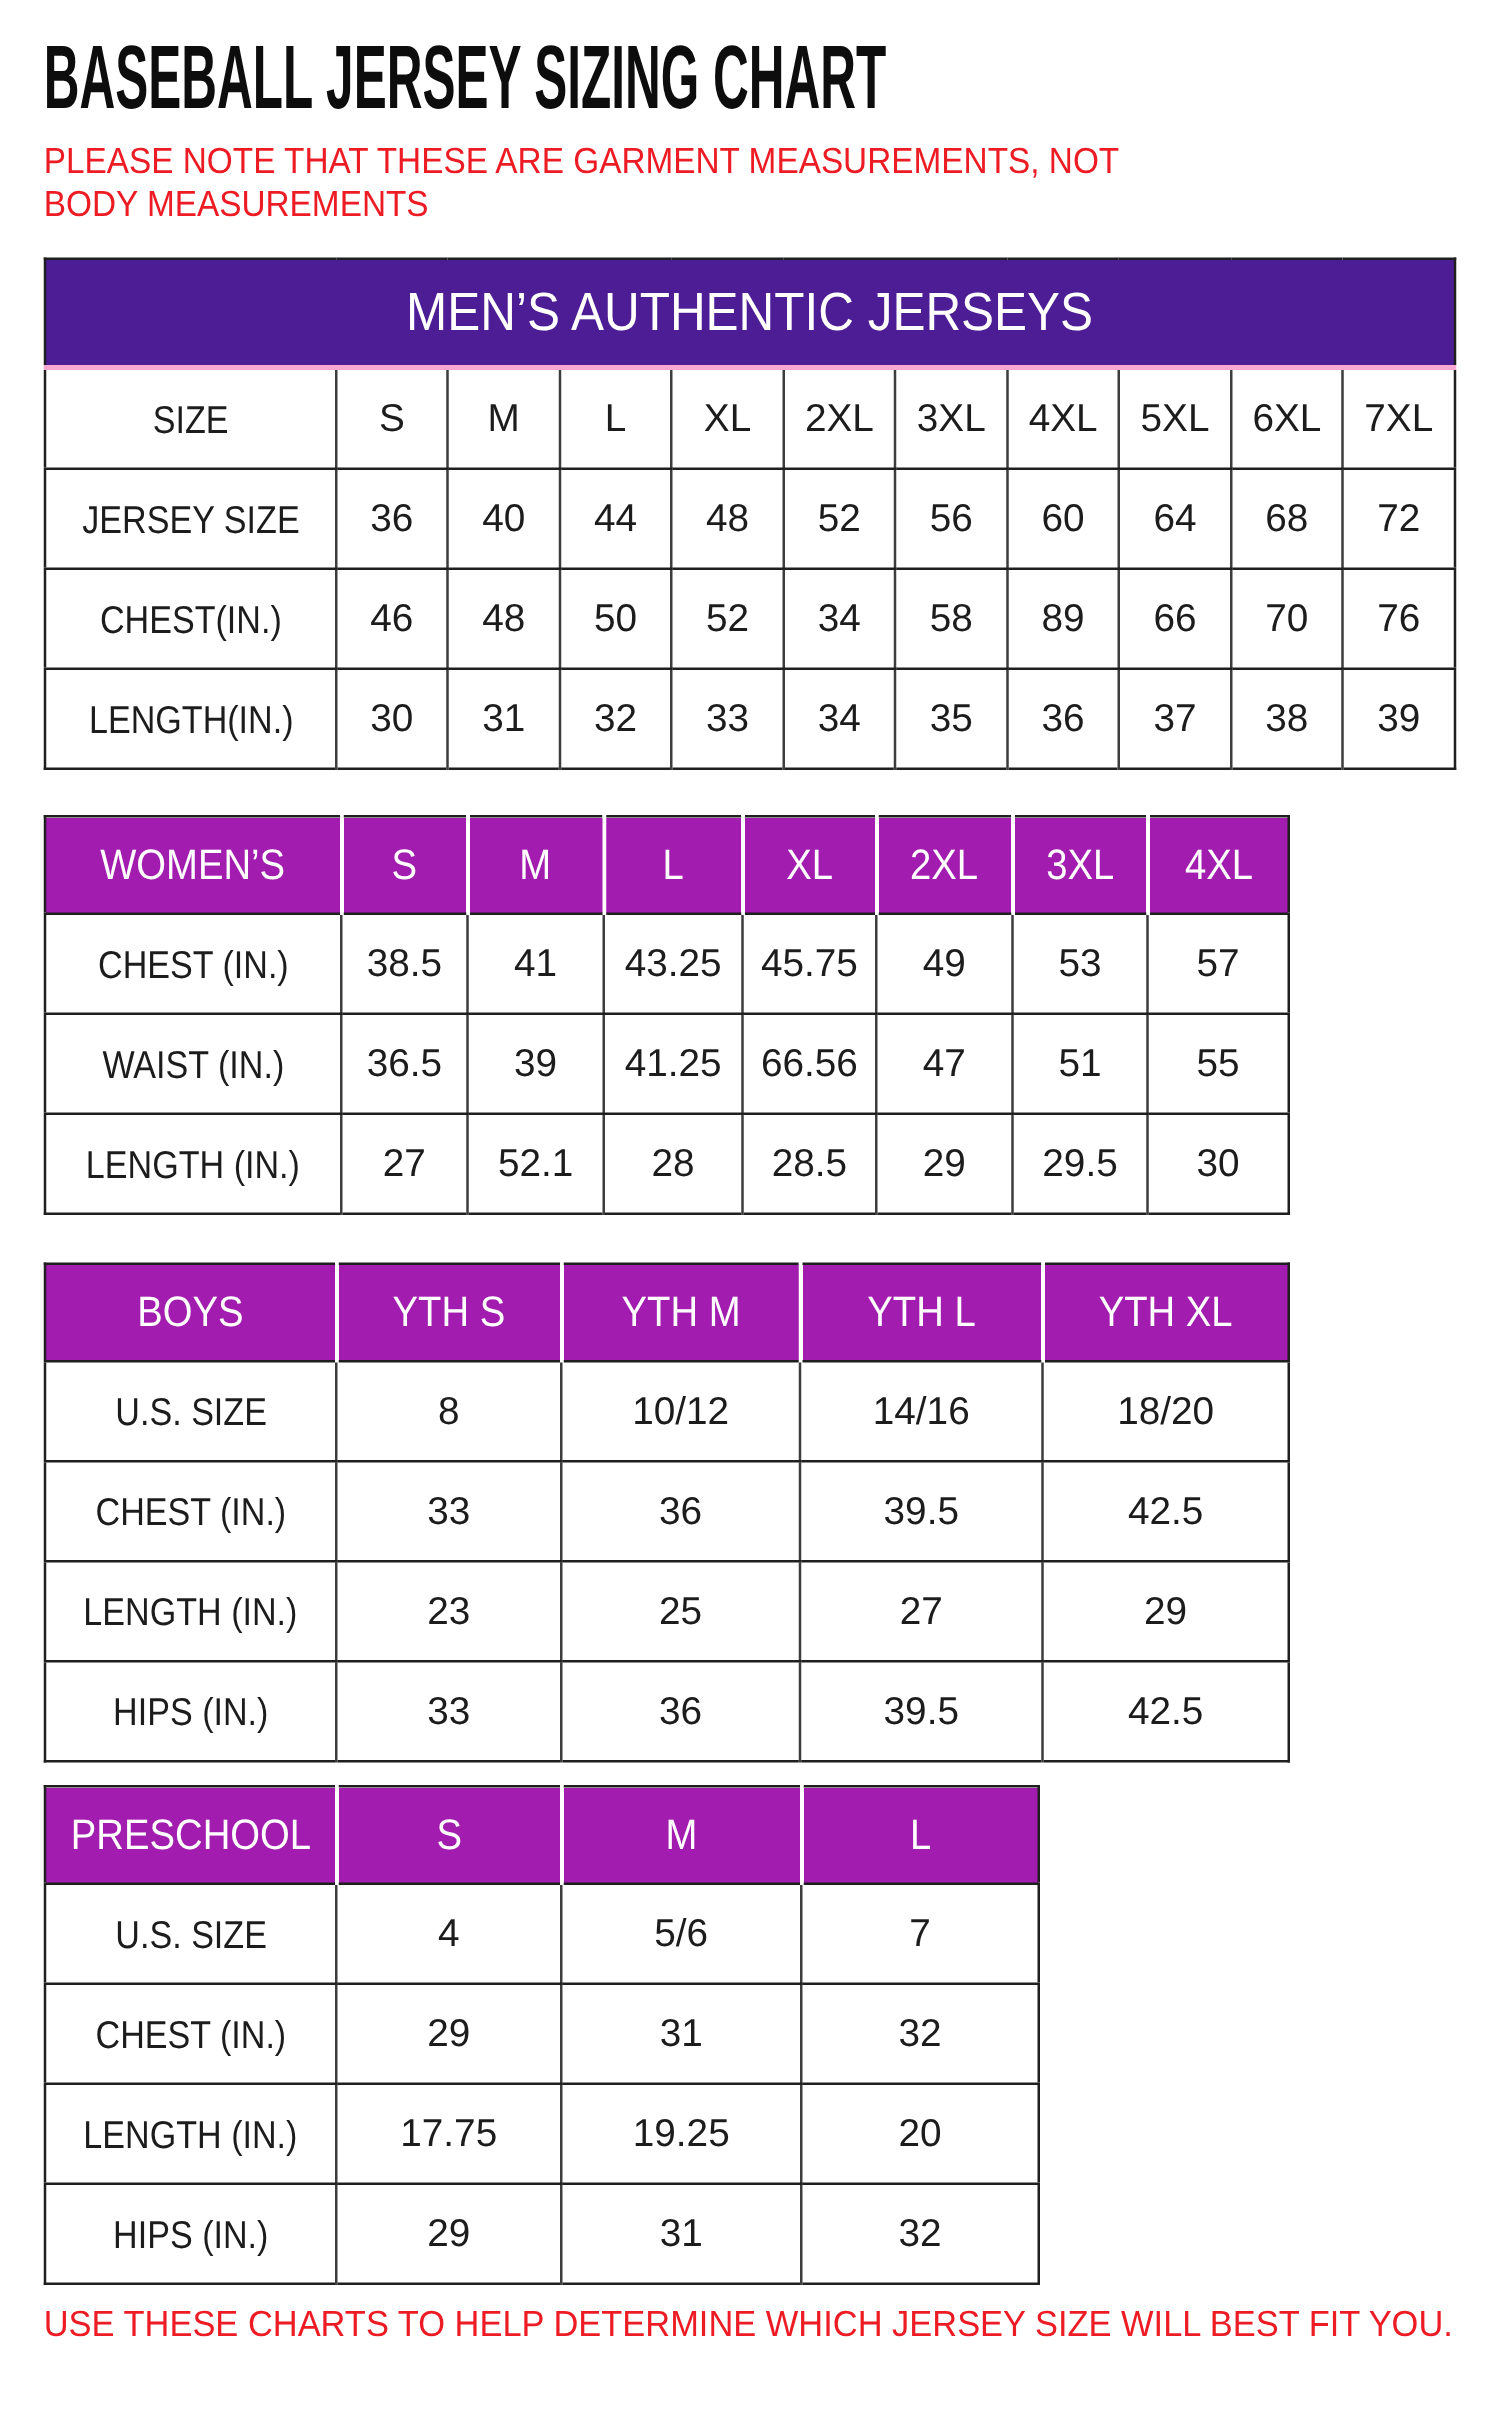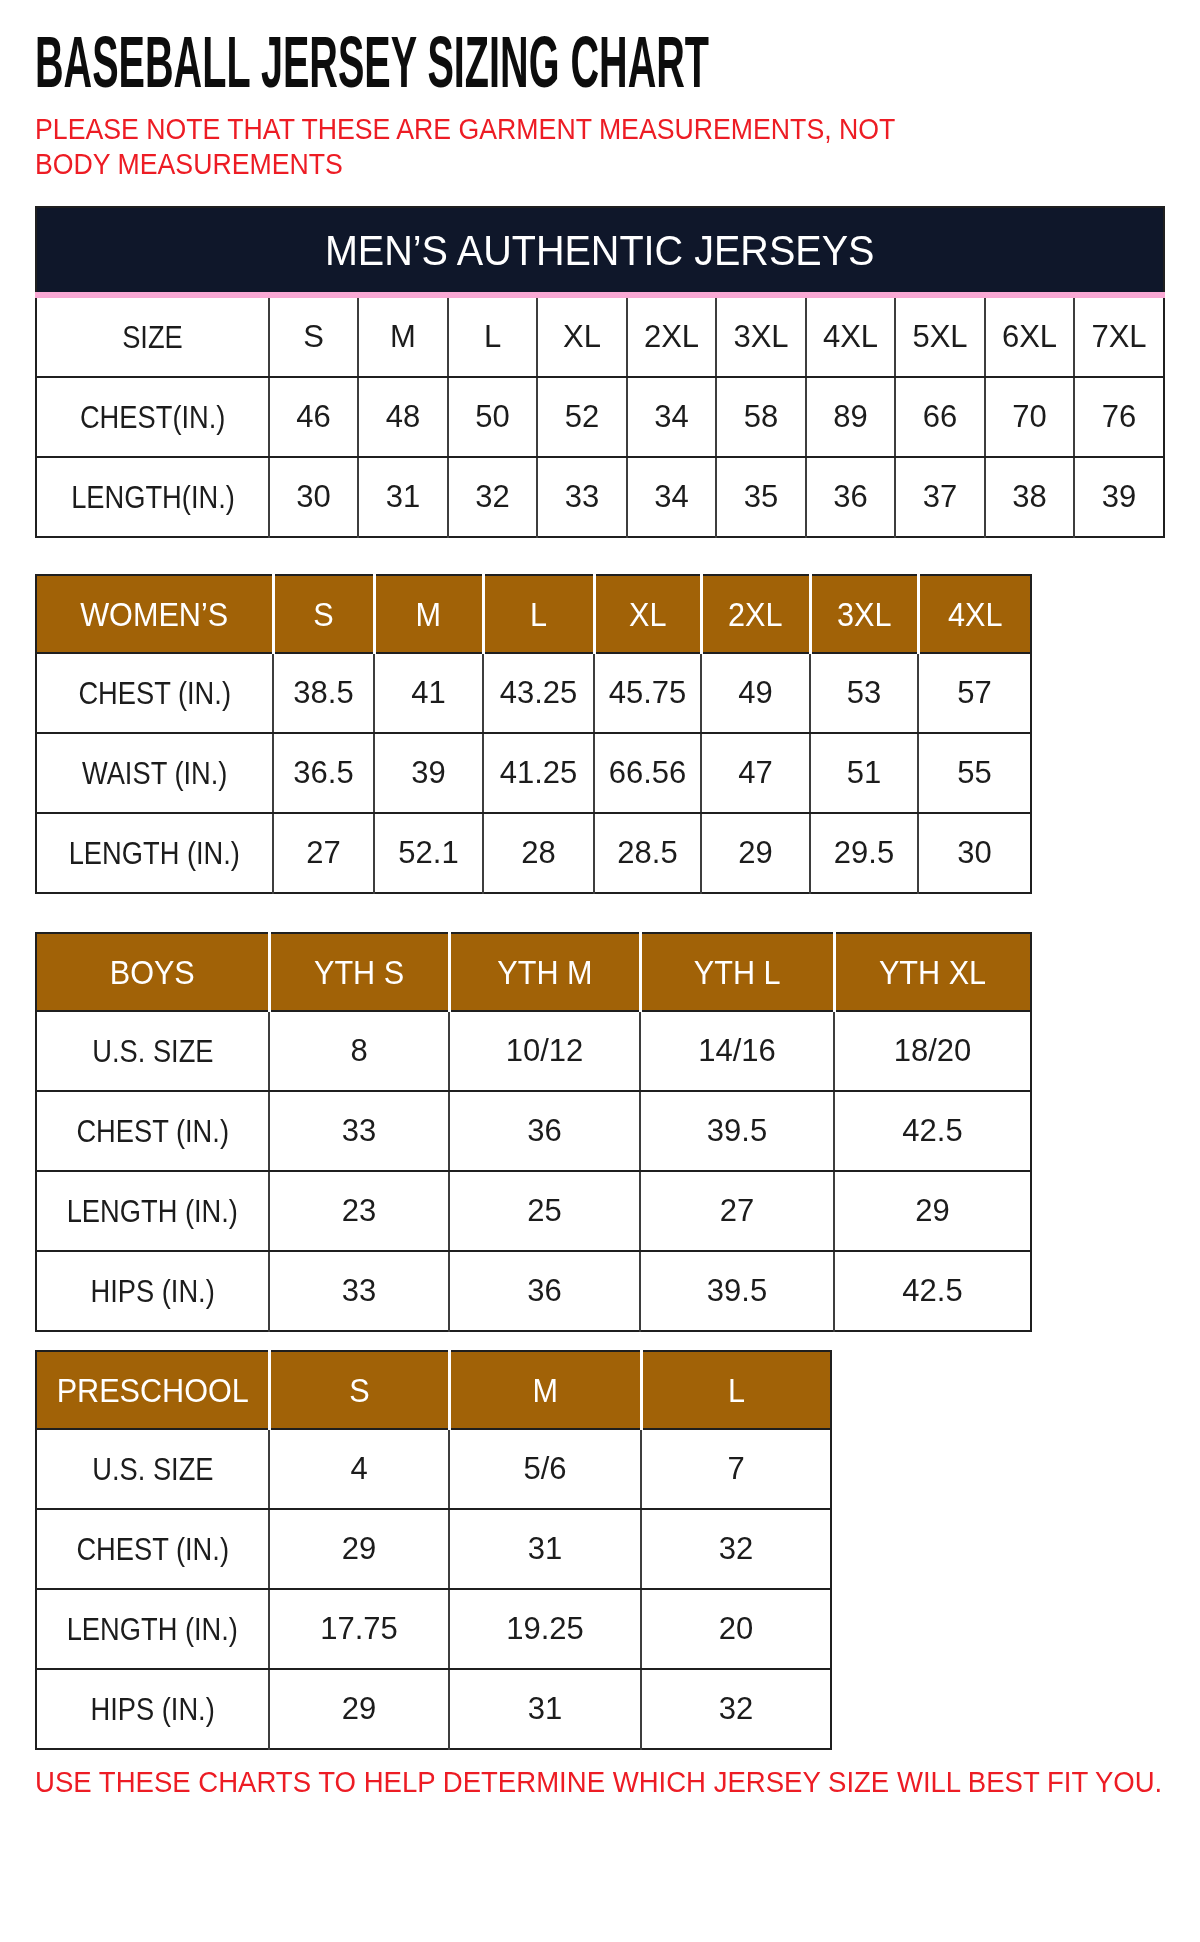--- a/index.html
+++ b/index.html
@@ -63,37 +63,37 @@
   }
   td:last-child { border-right:none; }
   tr:last-child td { border-bottom:none; }
 
   .cond { display:inline-block; transform:scaleX(0.88); transform-origin:center center; white-space:nowrap; }
   .lbl .cond { white-space:normal; }
   .lbl { line-height:35px; }
 
   
   .band {
-    background:#0f172a;
+    background:#4c1d95;
     height:84px;
     border-right:none;
-    border-bottom:6px solid #f9a8d4;
+    border-bottom:4px solid #f9a8d4;
   }
   .bandtext {
     display:inline-block;
     color:#ffffff;
     font-size:43px;
     transform:scaleX(0.92);
     transform-origin:center center;
     white-space:nowrap;
   }
 
   
   .ghead {
-    background:#a16207;
+    background:#a21caf;
     color:#ffffff;
     height:76px;
     border-right:3px solid #ffffff;
     border-bottom:2px solid #1f1f1f;
     font-size:34px;
   }
   .ghead:last-child { border-right:none; }
   .ghead .cond { transform:scaleX(0.9); }
 
   .tbl-mens      { margin-top:24px; width:1128px; }
@@ -133,20 +133,33 @@
       <td>S</td>
       <td>M</td>
       <td>L</td>
       <td>XL</td>
       <td>2XL</td>
       <td>3XL</td>
       <td>4XL</td>
       <td>5XL</td>
       <td>6XL</td>
       <td>7XL</td>
+    </tr>
+    <tr>
+      <td class="lbl"><span class="cond">JERSEY SIZE</span></td>
+      <td>36</td>
+      <td>40</td>
+      <td>44</td>
+      <td>48</td>
+      <td>52</td>
+      <td>56</td>
+      <td>60</td>
+      <td>64</td>
+      <td>68</td>
+      <td>72</td>
     </tr>
     <tr>
       <td class="lbl"><span class="cond">CHEST(IN.)</span></td>
       <td>46</td>
       <td>48</td>
       <td>50</td>
       <td>52</td>
       <td>34</td>
       <td>58</td>
       <td>89</td>

